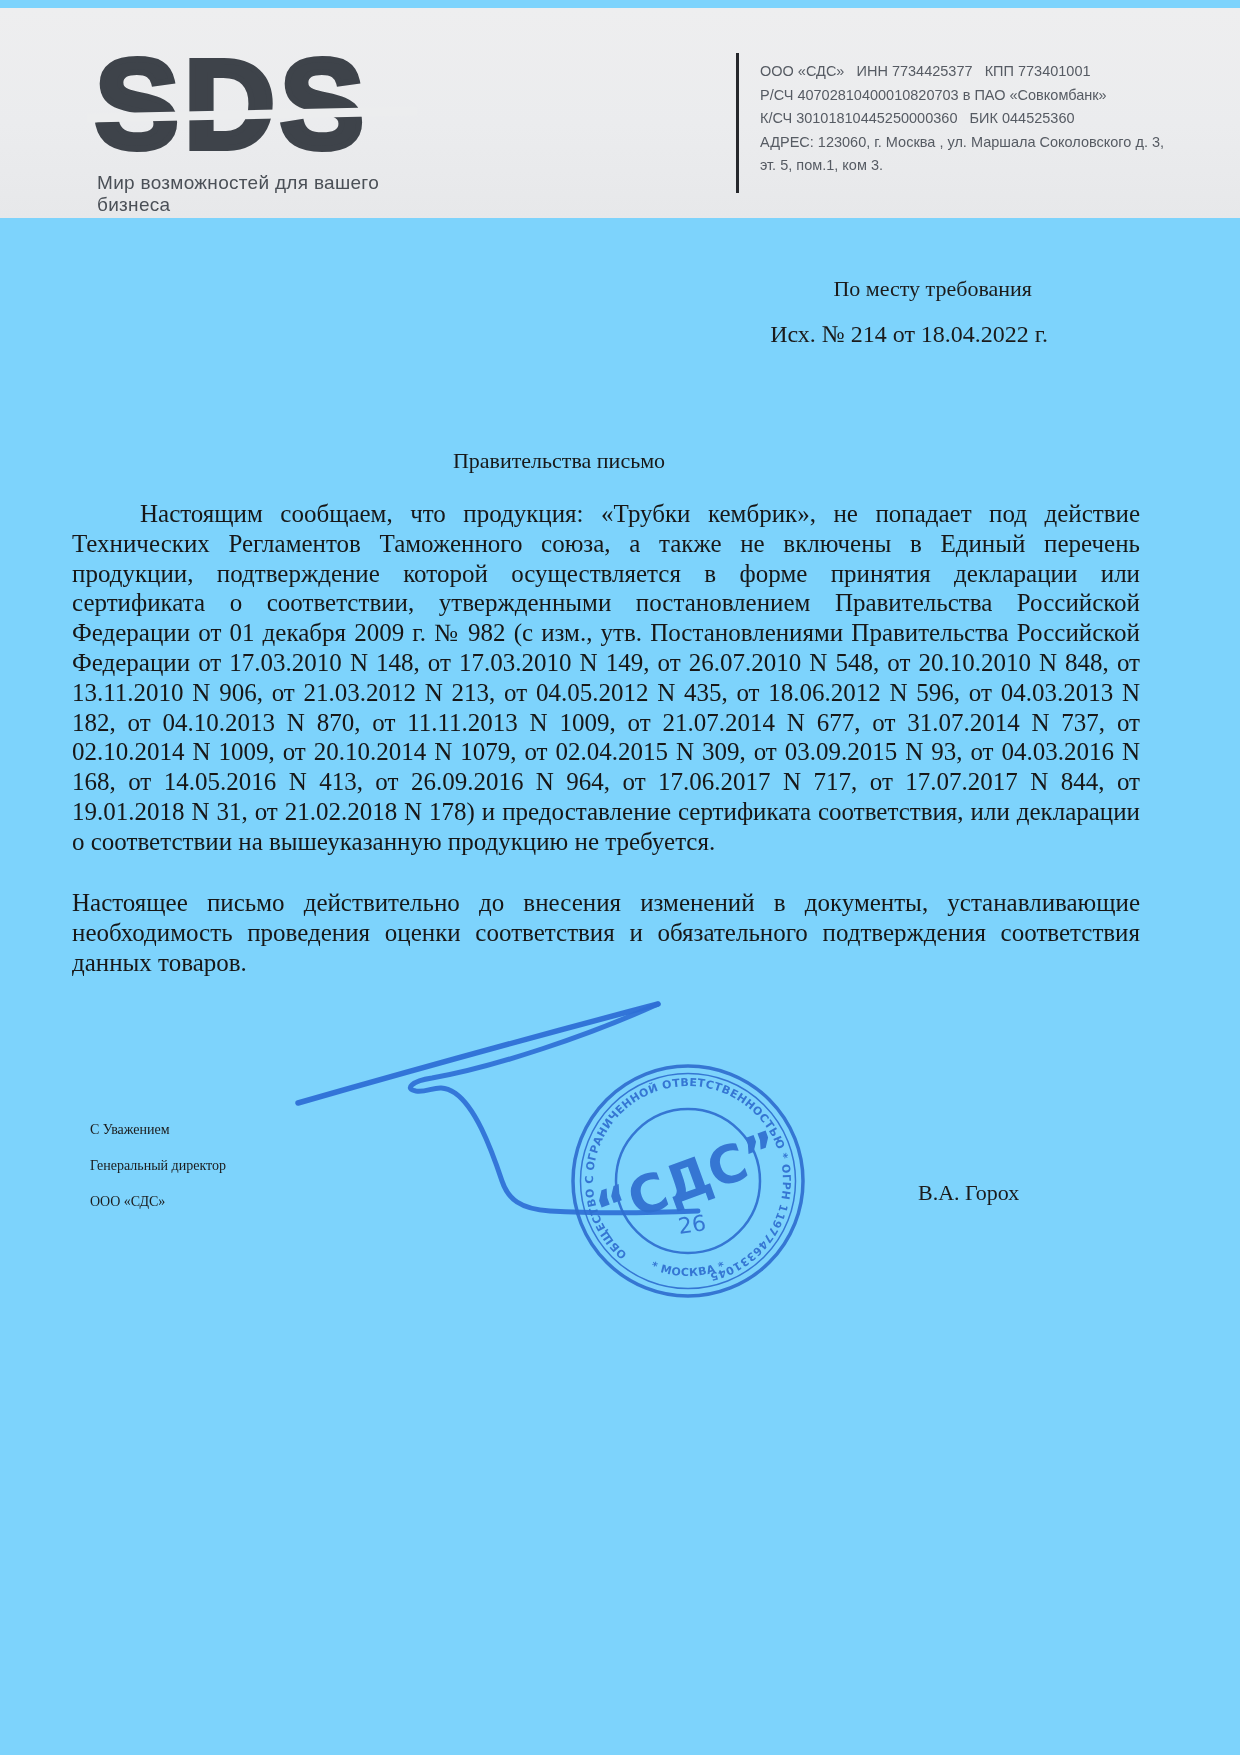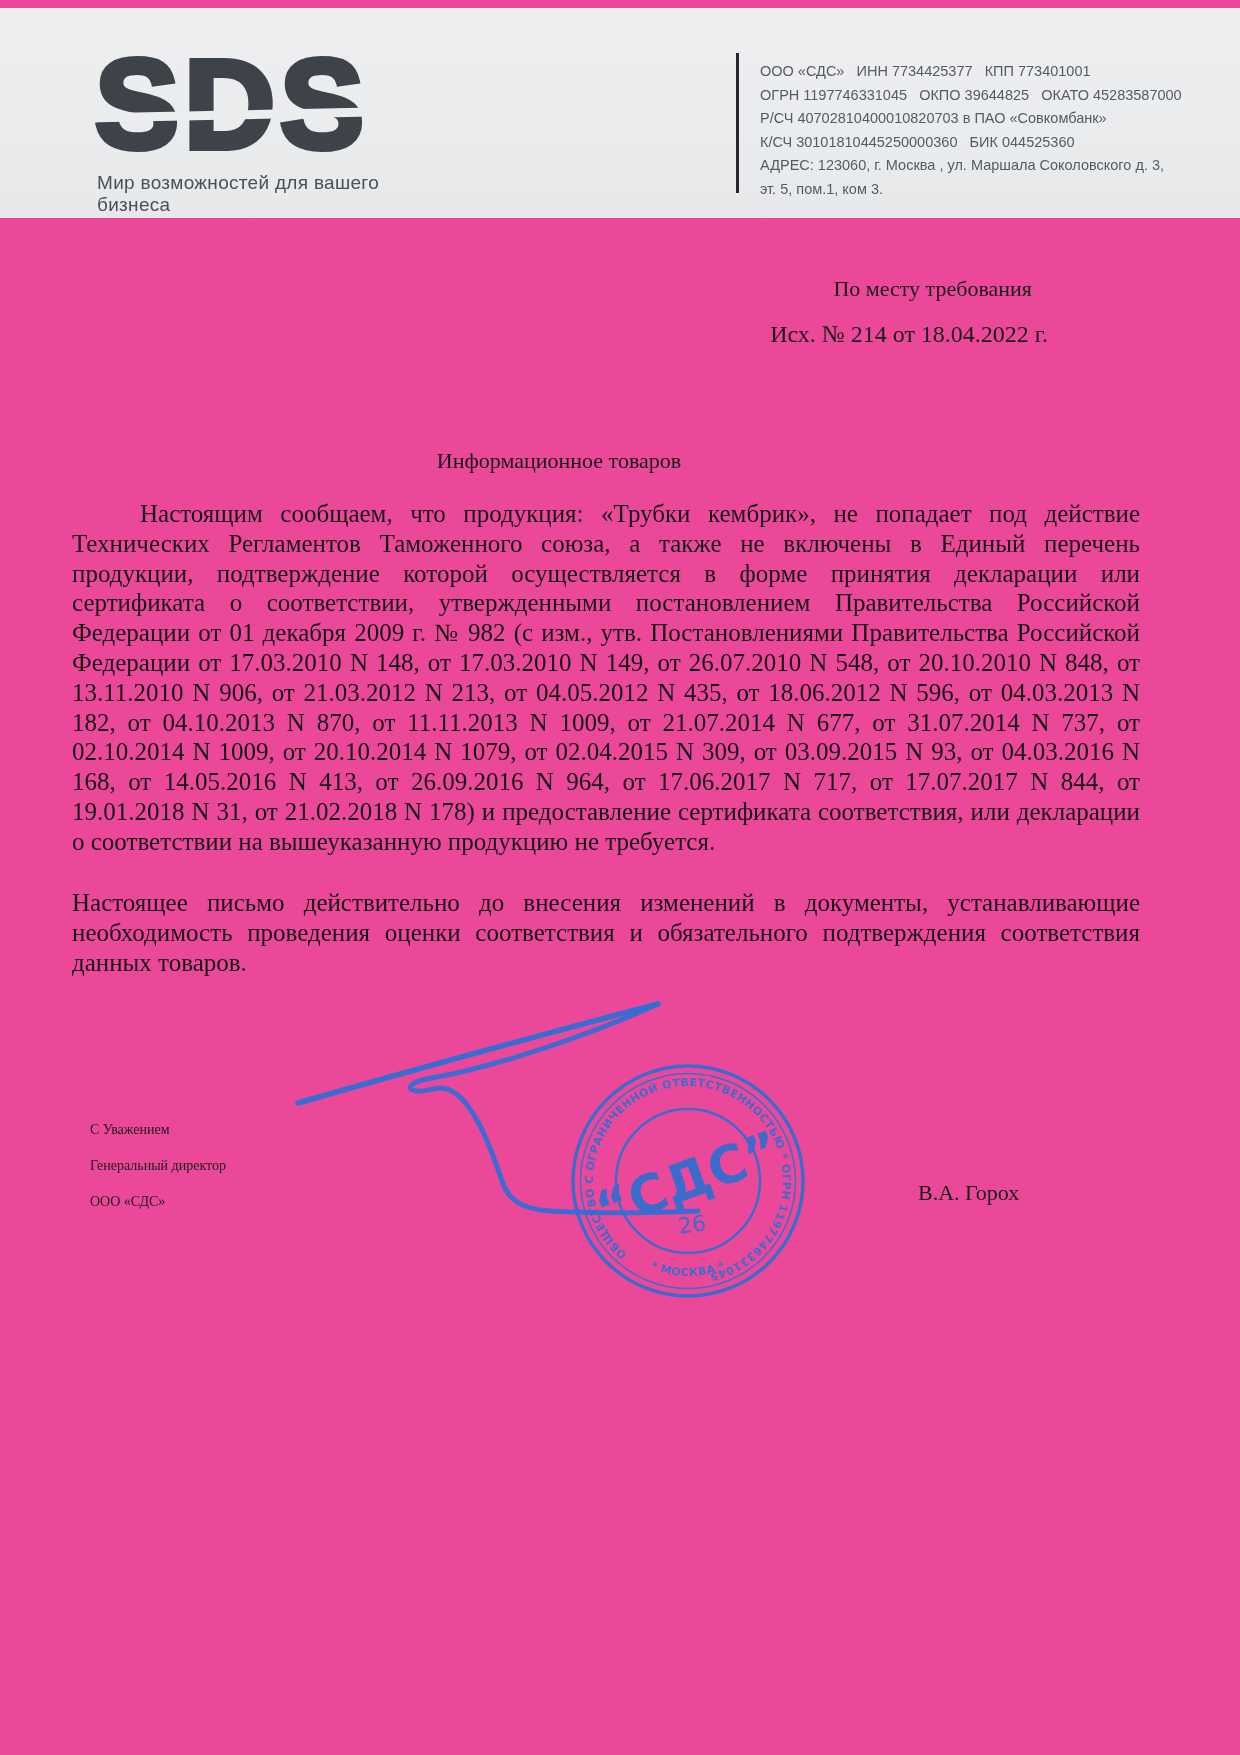--- a/index.html
+++ b/index.html
@@ -5,21 +5,21 @@
   html,body { margin:0; padding:0; }
   body {
     width:1240px; height:1755px;
     background:#f6f6f7;
     font-family:"Liberation Serif", serif;
     position:relative;
     overflow:hidden;
   }
   #page {
     position:absolute; inset:0;
-    background:#ec4899;
+    background:#7dd3fc;
     padding-left:36px;
   }
   
   .scan-band {
     position:absolute; left:0; right:0; top:8px; height:210px;
     background:linear-gradient(180deg,#eeeeef 0%, #ebecee 55%, #e7e8ea 100%);
   }
   .logo { position:absolute; left:95px; top:36px; width:340px; }
   .logo-text {
     font-family:"Liberation Sans", sans-serif;
@@ -100,32 +100,31 @@
 
   <div class="scan-band">
     <div class="logo">
       <div class="logo-text">SDS</div>
       <div class="logo-slash"></div>
       <div class="logo-tagline">Мир возможностей для вашего бизнеса</div>
     </div>
     <div class="header-divider"></div>
     <div class="company-details">
       <div class="line">ООО «СДС»   ИНН 7734425377   КПП 773401001</div>
-      <div class="line">ОГРН 1197746331045   ОКПО 39644825   ОКАТО 45283587000</div>
       <div class="line">Р/СЧ 40702810400010820703 в ПАО «Совкомбанк»</div>
       <div class="line">К/СЧ 30101810445250000360   БИК 044525360</div>
       <div class="line">АДРЕС: 123060, г. Москва , ул. Маршала Соколовского д. 3,</div>
       <div class="line">эт. 5, пом.1, ком 3.</div>
     </div>
   </div>
 
   <div class="addressee">По месту требования</div>
   <div class="reference">Исх. № 214 от 18.04.2022 г.</div>
 
-  <div class="letter-title">Информационное товаров</div>
+  <div class="letter-title">Правительства письмо</div>
   <div class="para para-1">Настоящим сообщаем, что продукция: «Трубки кембрик», не попадает под действие Технических Регламентов Таможенного союза, а также не включены в Единый перечень продукции, подтверждение которой осуществляется в форме принятия декларации или сертификата о соответствии, утвержденными постановлением Правительства Российской Федерации от 01 декабря 2009 г. № 982 (с изм., утв. Постановлениями Правительства Российской Федерации от 17.03.2010 N 148, от 17.03.2010 N 149, от 26.07.2010 N 548, от 20.10.2010 N 848, от 13.11.2010 N 906, от 21.03.2012 N 213, от 04.05.2012 N 435, от 18.06.2012 N 596, от 04.03.2013 N 182, от 04.10.2013 N 870, от 11.11.2013 N 1009, от 21.07.2014 N 677, от 31.07.2014 N 737, от 02.10.2014 N 1009, от 20.10.2014 N 1079, от 02.04.2015 N 309, от 03.09.2015 N 93, от 04.03.2016 N 168, от 14.05.2016 N 413, от 26.09.2016 N 964, от 17.06.2017 N 717, от 17.07.2017 N 844, от 19.01.2018 N 31, от 21.02.2018 N 178) и предоставление сертификата соответствия, или декларации о соответствии на вышеуказанную продукцию не требуется.</div>
   <div class="para para-2">Настоящее письмо действительно до внесения изменений в документы, устанавливающие необходимость проведения оценки соответствия и обязательного подтверждения соответствия данных товаров.</div>
 
   <div class="closing">
     <div>С Уважением</div>
     <div>Генеральный директор</div>
     <div>ООО «СДС»</div>
   </div>
 
   <svg class="signature-svg" width="440" height="245" viewBox="0 0 440 245" fill="none">

